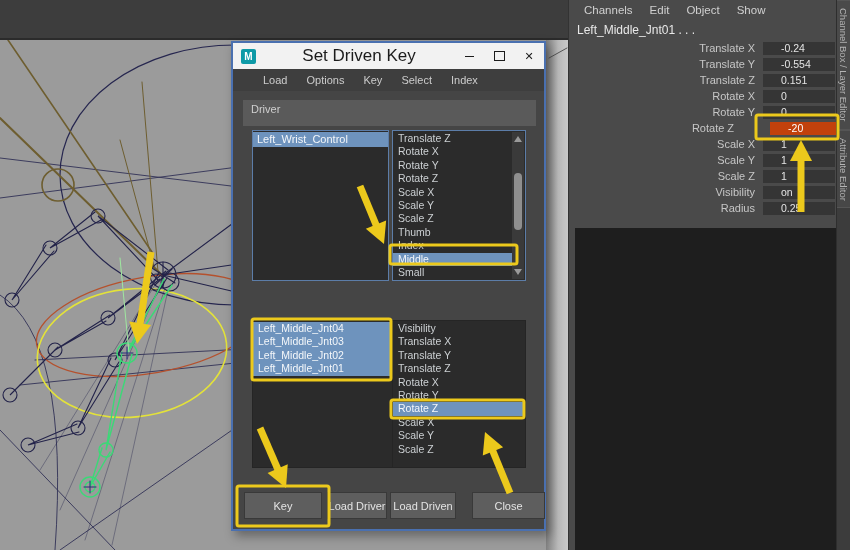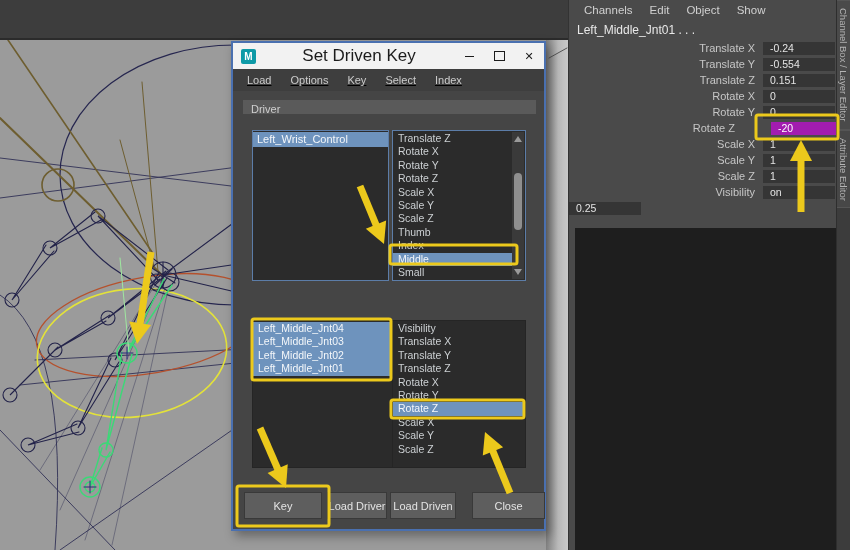--- a/index.html
+++ b/index.html
@@ -21,23 +21,23 @@
                 display:flex;align-items:center;}
   #sdk-app-icon{width:15px;height:15px;margin-left:8px;background:#0e9aa7;color:#fff;
                 font-size:10px;font-weight:bold;display:flex;align-items:center;justify-content:center;
                 border-radius:2px;flex:0 0 auto;}
   #sdk-title{margin-left:8px;font-size:17px;color:#1c1c1c;flex:1 1 auto;white-space:nowrap;text-align:center;}
   .win-btn{width:30px;height:26px;display:flex;align-items:center;justify-content:center;
            color:#1c1c1c;font-size:11px;flex:0 0 auto;}
   .min-glyph{width:9px;height:1px;background:#1c1c1c;display:block;}
   .max-glyph{width:9px;height:8px;border:1px solid #1c1c1c;display:block;}
   #sdk-menubar{position:absolute;left:0;top:26px;right:0;height:22px;background:#3e3e3e;
-               display:flex;align-items:center;padding-left:14px;gap:19px;box-sizing:border-box;text-decoration:underline;}
+               display:flex;align-items:center;padding-left:30px;gap:19px;box-sizing:border-box;}
   .menu-item{font-size:11px;color:#cccccc;cursor:default;}
-  .section-header{position:absolute;left:10px;width:293px;height:14px;background:#5a5a5a;
+  .section-header{position:absolute;left:10px;width:293px;height:26px;background:#5a5a5a;
                   color:#cfcfcf;font-size:11px;line-height:18px;padding-left:8px;box-sizing:border-box;}
   .sdk-list{position:absolute;background:#2b2b2b;box-sizing:border-box;overflow:hidden;}
   .border-blue{border:1px solid #5c7da8;}
   .border-dark{border:1px solid #252525;}
   .obj-row{height:15px;line-height:15px;font-size:11px;color:#ccd0d3;padding-left:4px;white-space:nowrap;}
   .attr-row{height:13.4px;line-height:13.4px;font-size:10.5px;color:#ccd0d3;padding-left:5px;white-space:nowrap;}
   .row-sel{background:#6e93bd;color:#f4f7fa;}
   .attr-pane{position:absolute;left:0;top:1px;right:13px;bottom:1px;}
   .attr-pane-full{position:absolute;left:0;top:1px;right:0;bottom:1px;border-radius:6px;}
   .scrollbar{position:absolute;top:1px;right:1px;bottom:1px;width:12px;background:#3a3a3a;}
@@ -53,22 +53,22 @@
   #panel{position:absolute;left:568px;top:0;width:282px;height:550px;background:#4a4a4a;
          border-left:1px solid #333;box-sizing:border-box;z-index:5;}
   #cb-menus{position:absolute;left:0;top:0;height:20px;display:flex;align-items:center;
             padding-left:15px;gap:17px;}
   .cb-menu-item{font-size:11.5px;color:#d0d0d0;}
   #cb-object-name{position:absolute;left:8px;top:23px;font-size:12px;font-weight:normal;color:#e8e8e8;white-space:nowrap;}
   #cb-rows{position:absolute;left:0;top:40px;right:14px;}
   .cb-row{height:16px;display:flex;align-items:center;}
   .cb-label{width:186px;text-align:right;font-size:11px;color:#c6c6c6;margin-right:8px;white-space:nowrap;}
   .cb-field{width:72px;height:13px;line-height:13px;background:#353535;color:#e4e4e4;
-            font-size:10.5px;padding-left:7px;box-sizing:border-box;white-space:nowrap;}
-  .cb-field-hl{background:#a21caf;color:#ffffff;margin-left:28px;}
+            font-size:10.5px;padding-left:18px;box-sizing:border-box;white-space:nowrap;}
+  .cb-field-hl{background:#c2410c;color:#ffffff;margin-left:28px;}
   #cb-black{position:absolute;left:6px;top:228px;width:262px;bottom:0;background:#1e1e1e;}
   #side-tabs{position:absolute;right:0;top:0;width:14px;height:550px;background:#3c3c3c;
              border-left:1px solid #2e2e2e;box-sizing:border-box;}
   .side-tab{writing-mode:vertical-rl;font-size:9.5px;color:#b4b4b4;background:#474747;
             padding:7px 1px;border:1px solid #555;border-left:none;box-sizing:border-box;
             white-space:nowrap;display:block;width:14px;}
   .side-tab.active{background:#4a4a4a;}
 
   
   #overlay-svg{position:absolute;left:0;top:0;z-index:50;pointer-events:none;}
@@ -290,20 +290,21 @@
       </div>
       <div class="cb-row">
         <div class="cb-label">Scale Z</div>
         <div class="cb-field">1</div>
       </div>
       <div class="cb-row">
         <div class="cb-label">Visibility</div>
         <div class="cb-field">on</div>
       </div>
       <div class="cb-row">
+        <div class="cb-label">Radius</div>
         <div class="cb-field">0.25</div>
       </div>
     </div>
   <div id="cb-black"></div>
   <div id="side-tabs">
       <span class="side-tab active">Channel Box / Layer Editor</span>
       <span class="side-tab">Attribute Editor</span>
     </div>
 </div>
 

